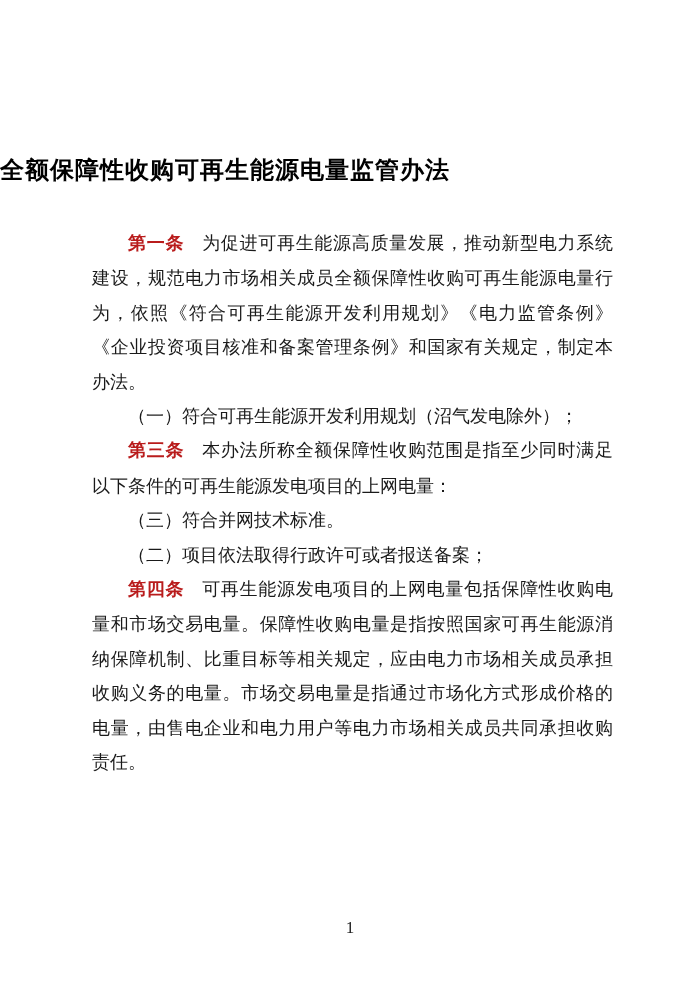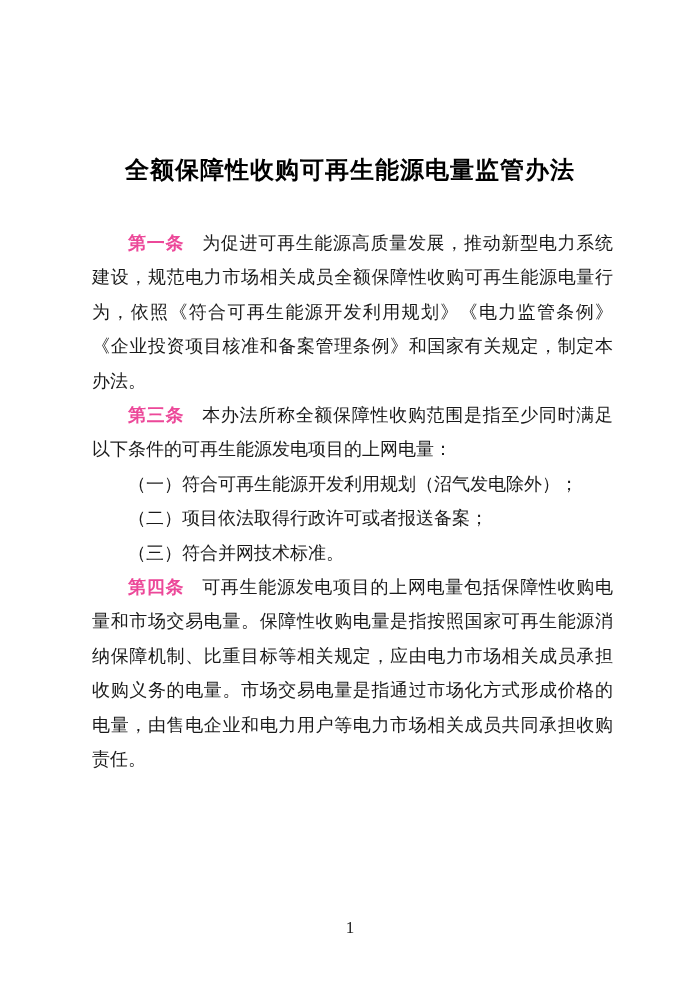--- a/index.html
+++ b/index.html
@@ -15,21 +15,20 @@
     overflow: hidden;
     font-family: "Liberation Serif", "DejaVu Serif", serif;
     color: #1a1a1a;
   }
   .doc-title {
     position: absolute;
     top: 153px;
     left: 0;
     right: 0;
     margin: 0;
-    text-align: center;
     font-size: 24px;
     line-height: 34px;
     font-weight: bold;
     color: #000000;
     letter-spacing: 1px;
     font-family: Liberation Serif, serif;
   }
   .doc-body {
     position: absolute;
     top: 226px;
@@ -41,22 +40,22 @@
     text-justify: inter-ideograph;
     color: #1a1a1a;
   }
   .para {
     margin: 0;
     padding: 0;
     text-indent: 2em;
   }
   .article-label {
     font-weight: bold;
-    color: #ec4899;
-    font-family: Liberation Sans, sans-serif;
+    color: #b91c1c;
+    font-family: Liberation Mono, monospace;
     margin-right: 1em;
   }
   .page-number {
     position: absolute;
     top: 917px;
     left: 0;
     right: 0;
     text-align: center;
     font-size: 17px;
     line-height: 22px;
@@ -67,26 +66,26 @@
 <body>
 
 <div class="page">
   <h1 class="doc-title">全额保障性收购可再生能源电量监管办法</h1>
 
   <div class="doc-body">
 
   <p class="para"><span class="article-label">第一条</span><span class="para-text">为促进可再生能源高质量发展，推动新型电力系统建设，规范电力市场相关成员全额保障性收购可再生能源电量行为，依照《符合可再生能源开发利用规划》《电力监管条例》《企业投资项目核准和备案管理条例》和国家有关规定，制定本办法。</span></p>
 
 
+  <p class="para"><span class="para-text">（一）符合可再生能源开发利用规划（沼气发电除外）；</span></p>
+
   <p class="para"><span class="article-label">第三条</span><span class="para-text">本办法所称全额保障性收购范围是指至少同时满足以下条件的可再生能源发电项目的上网电量：</span></p>
 
-  <p class="para"><span class="para-text">（一）符合可再生能源开发利用规划（沼气发电除外）；</span></p>
+  <p class="para"><span class="para-text">（三）符合并网技术标准。</span></p>
 
   <p class="para"><span class="para-text">（二）项目依法取得行政许可或者报送备案；</span></p>
-
-  <p class="para"><span class="para-text">（三）符合并网技术标准。</span></p>
 
   <p class="para"><span class="article-label">第四条</span><span class="para-text">可再生能源发电项目的上网电量包括保障性收购电量和市场交易电量。保障性收购电量是指按照国家可再生能源消纳保障机制、比重目标等相关规定，应由电力市场相关成员承担收购义务的电量。市场交易电量是指通过市场化方式形成价格的电量，由售电企业和电力用户等电力市场相关成员共同承担收购责任。</span></p>
 
 </div>
 
   <div class="page-number">1</div>
 </div>
 
 </body></html>

